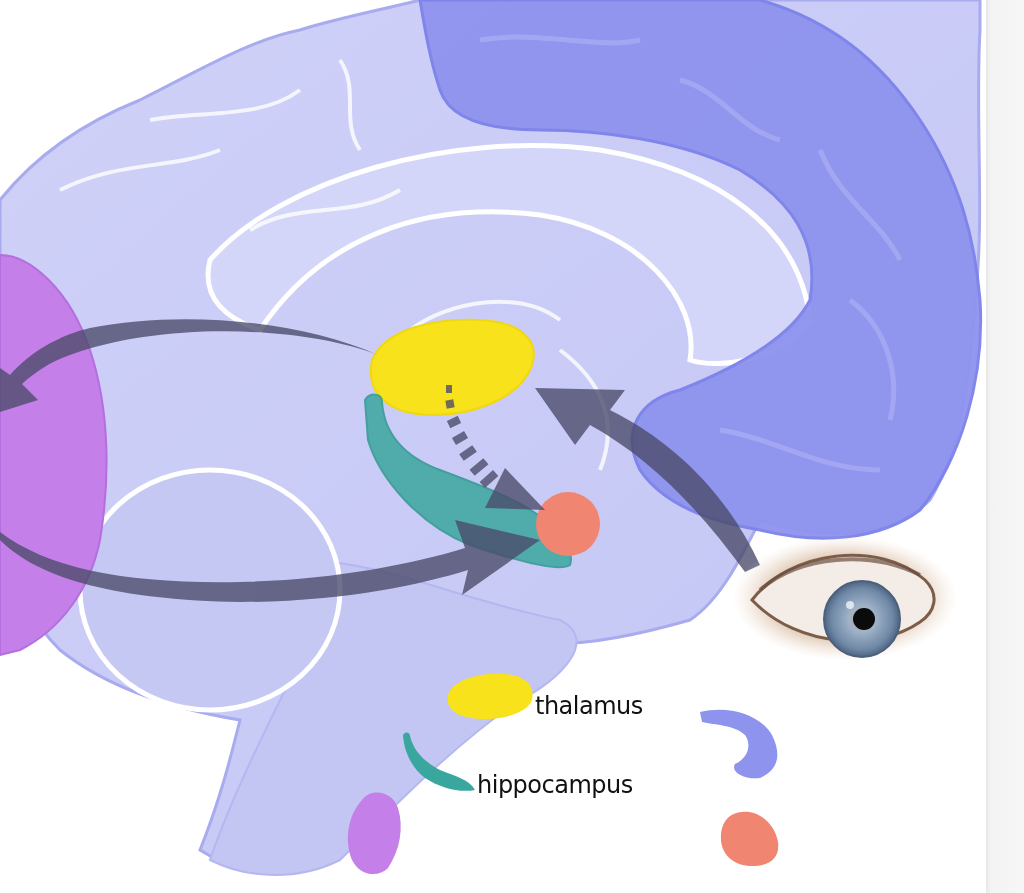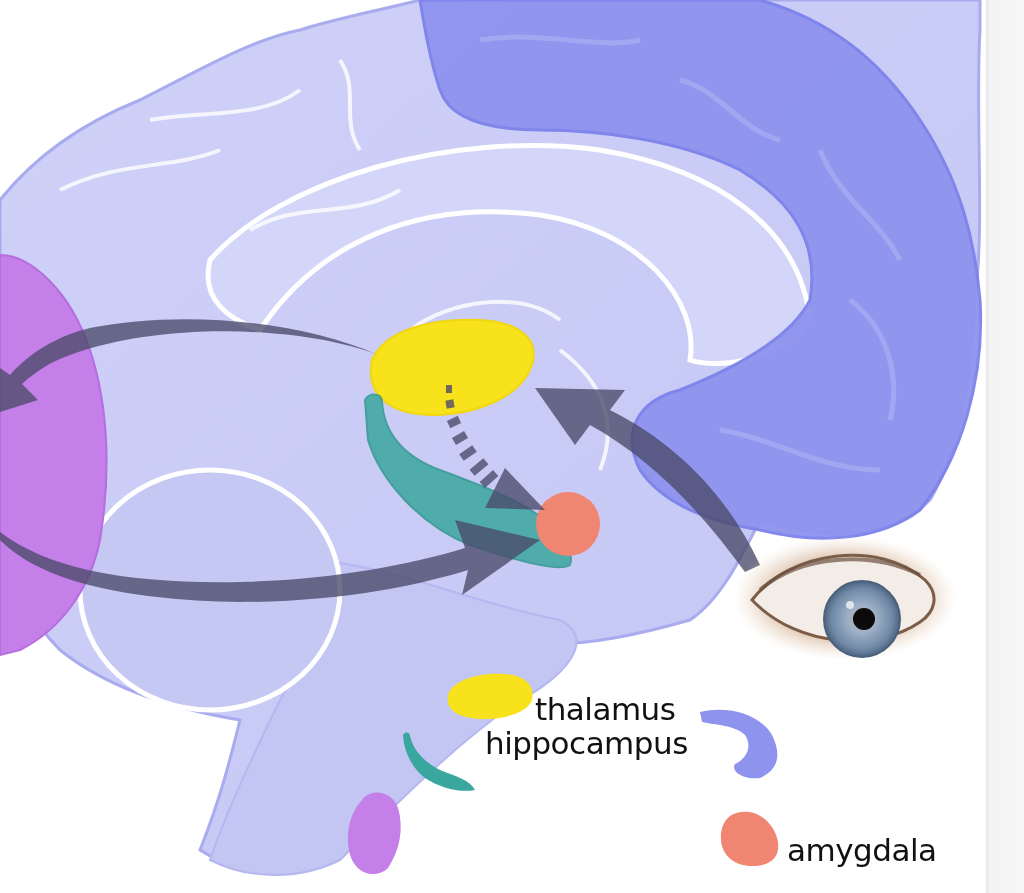--- a/index.html
+++ b/index.html
@@ -1,20 +1,20 @@
 <!DOCTYPE html>
 <html><head>
 <meta charset="utf-8">
 <style>
   html, body { margin: 0; padding: 0; background: #ffffff; }
   body { width: 1024px; height: 893px; overflow: hidden; position: relative; font-family: "DejaVu Sans", sans-serif; }
   #stage { position: absolute; left: 0; top: 0; width: 1024px; height: 893px; }
   #side-panel { position: absolute; left: 986px; top: 0; width: 38px; height: 893px;
     background: linear-gradient(to right, #e6e6e6 0px, #f3f3f3 4px, #f7f7f7 100%); }
-  .legend-label { position: absolute; font-family: "DejaVu Sans", sans-serif; font-size: 31px; color: #111111; letter-spacing: -0.5px; white-space: nowrap; line-height: 1; }
+  .legend-label { position: absolute; font-family: "DejaVu Sans", sans-serif; font-size: 24px; color: #111111; letter-spacing: -0.5px; white-space: nowrap; line-height: 1; }
 </style>
 </head>
 <body>
 
 <div id="stage">
   <svg width="1024" height="893" viewBox="0 0 1024 893" xmlns="http://www.w3.org/2000/svg">
     <defs>
       <radialGradient id="irisGrad" cx="50%" cy="50%" r="50%">
         <stop offset="0%" stop-color="#c7a57c"></stop>
         <stop offset="35%" stop-color="#9fb2c8"></stop>
@@ -110,17 +110,16 @@
     <g>
       <path d="M448,695 C452,680 480,672 505,674 C525,676 535,685 532,700 C528,712 505,720 480,719 C458,718 445,710 448,695 Z" fill="#f7e21c"></path>
       <path d="M403,735 C405,731 410,732 410,736 C414,752 425,762 440,770 C455,776 470,780 475,790 C460,793 440,788 425,778 C412,768 404,752 403,735 Z" fill="#3aa79f"></path>
       <path d="M362,800 C370,788 392,790 398,808 C404,828 400,850 388,868 C378,878 360,876 352,860 C344,840 348,815 362,800 Z" fill="#c47fe8"></path>
       <path d="M700,712 C730,705 760,715 772,735 C782,755 778,770 760,778 C745,780 730,772 735,764 C748,758 752,745 745,735 C735,725 715,725 702,722 Z" fill="#8e93ee"></path>
       <path d="M742,812 C760,810 775,825 778,842 C780,858 770,866 752,866 C735,866 722,856 721,840 C720,824 728,813 742,812 Z" fill="#f08571"></path>
     </g>
   </svg>
 
   <div class="legend-label" style="left:535px; top:694px;">thalamus</div>
-  <div class="legend-label" style="left:477px; top:728px;margin-left:8px;">hippocampus</div>
-  <div class="legend-label" style="left:787px; top:835px;">amygdala</div>
+  <div class="legend-label" style="left:477px; top:773px;">hippocampus</div>
 </div>
 
 <div id="side-panel"></div>
 
 </body></html>

